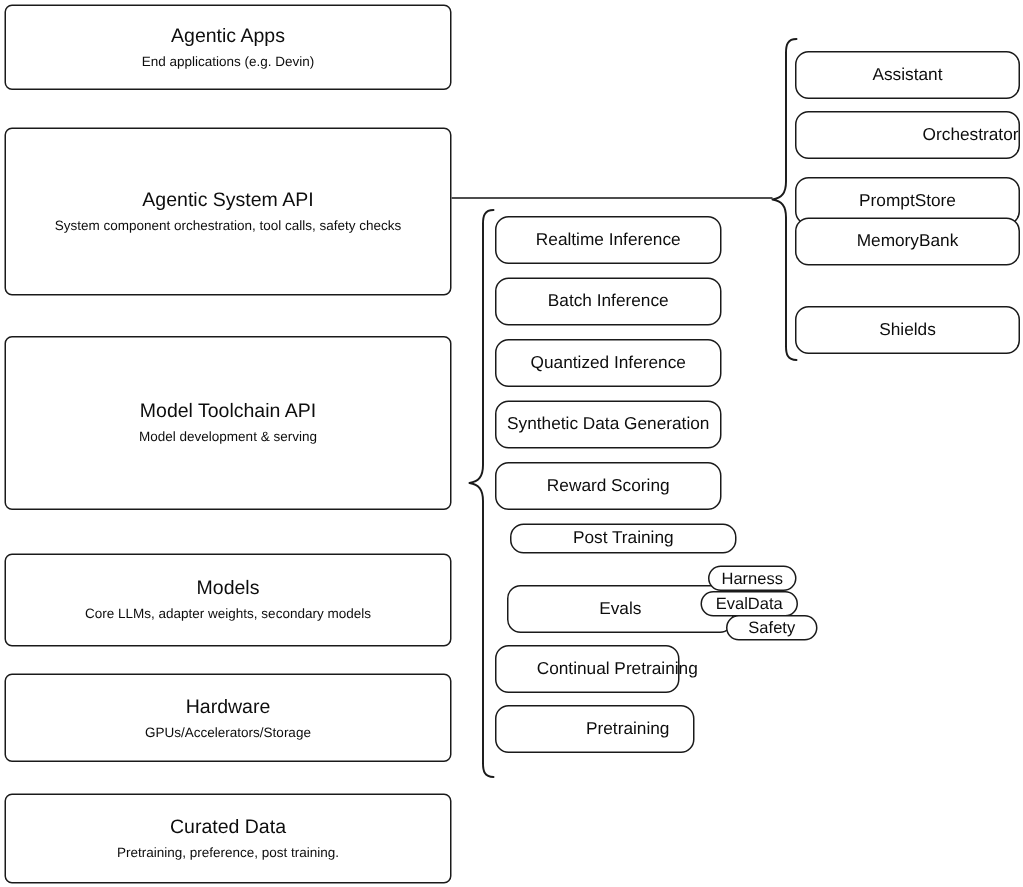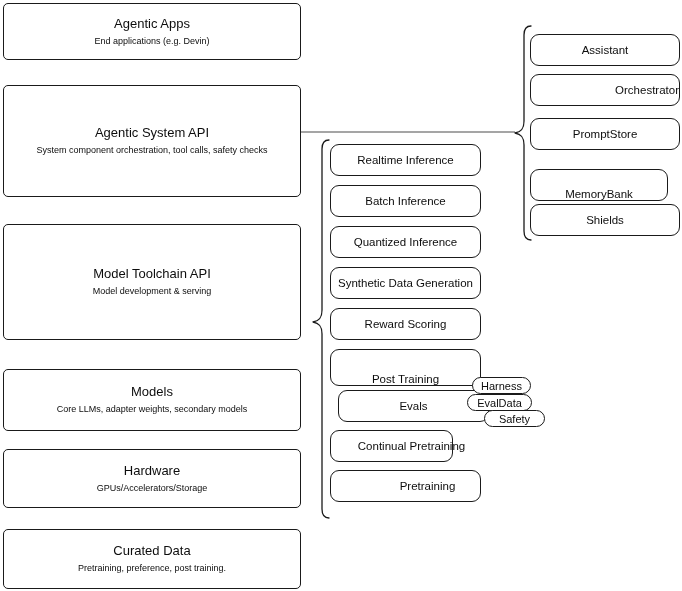--- a/index.html
+++ b/index.html
@@ -169,30 +169,30 @@
   </div>
   <div class="pill" style="left:330px; top:226px; width:151px; height:32px;">
     <span>Quantized Inference</span>
   </div>
   <div class="pill" style="left:330px; top:267px; width:151px; height:32px;">
     <span>Synthetic Data Generation</span>
   </div>
   <div class="pill" style="left:330px; top:308px; width:151px; height:32px;">
     <span>Reward Scoring</span>
   </div>
-  <div class="pill" style="left:330px; top:349px; width:151px; height:37px;align-items:flex-end;">
+  <div class="pill" style="left:340px; top:349px; width:151px; height:20px;">
     <span>Post Training</span>
   </div>
   <div class="pill" style="left:338px; top:390px; width:151px; height:32px;">
     <span>Evals</span>
   </div>
   <div class="pill" style="left:330px; top:430px; width:123px; height:32px;padding-left:40px;">
     <span>Continual Pretraining</span>
   </div>
-  <div class="pill" style="left:330px; top:470px; width:151px; height:32px;padding-left:44px;">
+  <div class="pill" style="left:330px; top:470px; width:133px; height:32px;padding-left:44px;">
     <span>Pretraining</span>
   </div>
 
   <div class="mini-pill" style="left:472px; top:377px; width:59px; height:17px;">
     <span>Harness</span>
   </div>
   <div class="mini-pill" style="left:467px; top:394px; width:65px; height:17px;">
     <span>EvalData</span>
   </div>
   <div class="mini-pill" style="left:484px; top:410px; width:61px; height:17px;">
@@ -201,20 +201,20 @@
 
   <div class="pill" style="left:530px; top:34px; width:150px; height:32px;">
     <span>Assistant</span>
   </div>
   <div class="pill" style="left:530px; top:74px; width:150px; height:32px;justify-content:flex-end;">
     <span>Orchestrator</span>
   </div>
   <div class="pill" style="left:530px; top:118px; width:150px; height:32px;">
     <span>PromptStore</span>
   </div>
-  <div class="pill" style="left:530px; top:169px; width:138px; height:32px;align-items:flex-end;">
+  <div class="pill" style="left:530px; top:145px; width:150px; height:32px;">
     <span>MemoryBank</span>
   </div>
   <div class="pill" style="left:530px; top:204px; width:150px; height:32px;">
     <span>Shields</span>
   </div>
 
 </div>
 
 </body></html>

